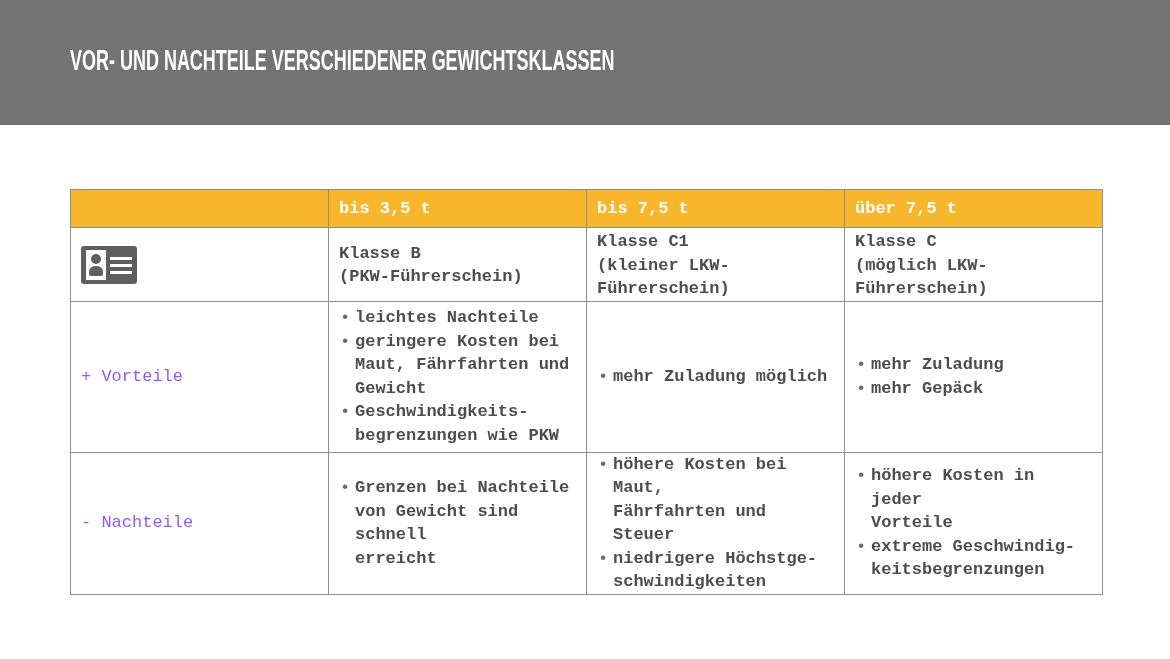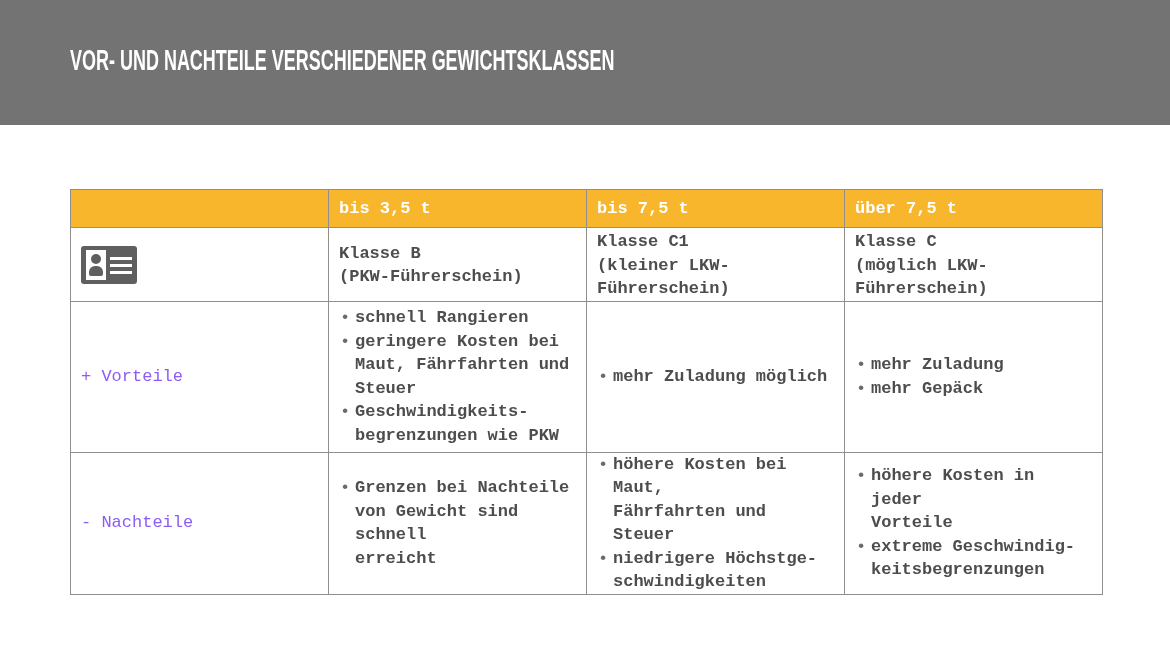--- a/index.html
+++ b/index.html
@@ -115,26 +115,26 @@
     <td>
       <span class="line">Klasse C</span>
       <span class="line">(möglich LKW-Führerschein)</span>
     </td>
   </tr>
   <tr class="pro">
     <td class="rowlabel">+ Vorteile</td>
     <td>
       <ul class="bullets">
         <li>
-              <span class="line">schnell Rangieren</span>
+              <span class="line">leichtes Nachteile</span>
             </li>
         <li>
           <span class="line">geringere Kosten bei</span>
           <span class="line">Maut, Fährfahrten und</span>
-          <span class="line">Steuer</span>
+          <span class="line">Gewicht</span>
         </li>
         <li>
           <span class="line">Geschwindigkeits-</span>
           <span class="line">begrenzungen wie PKW</span>
         </li>
       </ul>
     </td>
     <td>
       <ul class="bullets">
         <li>

